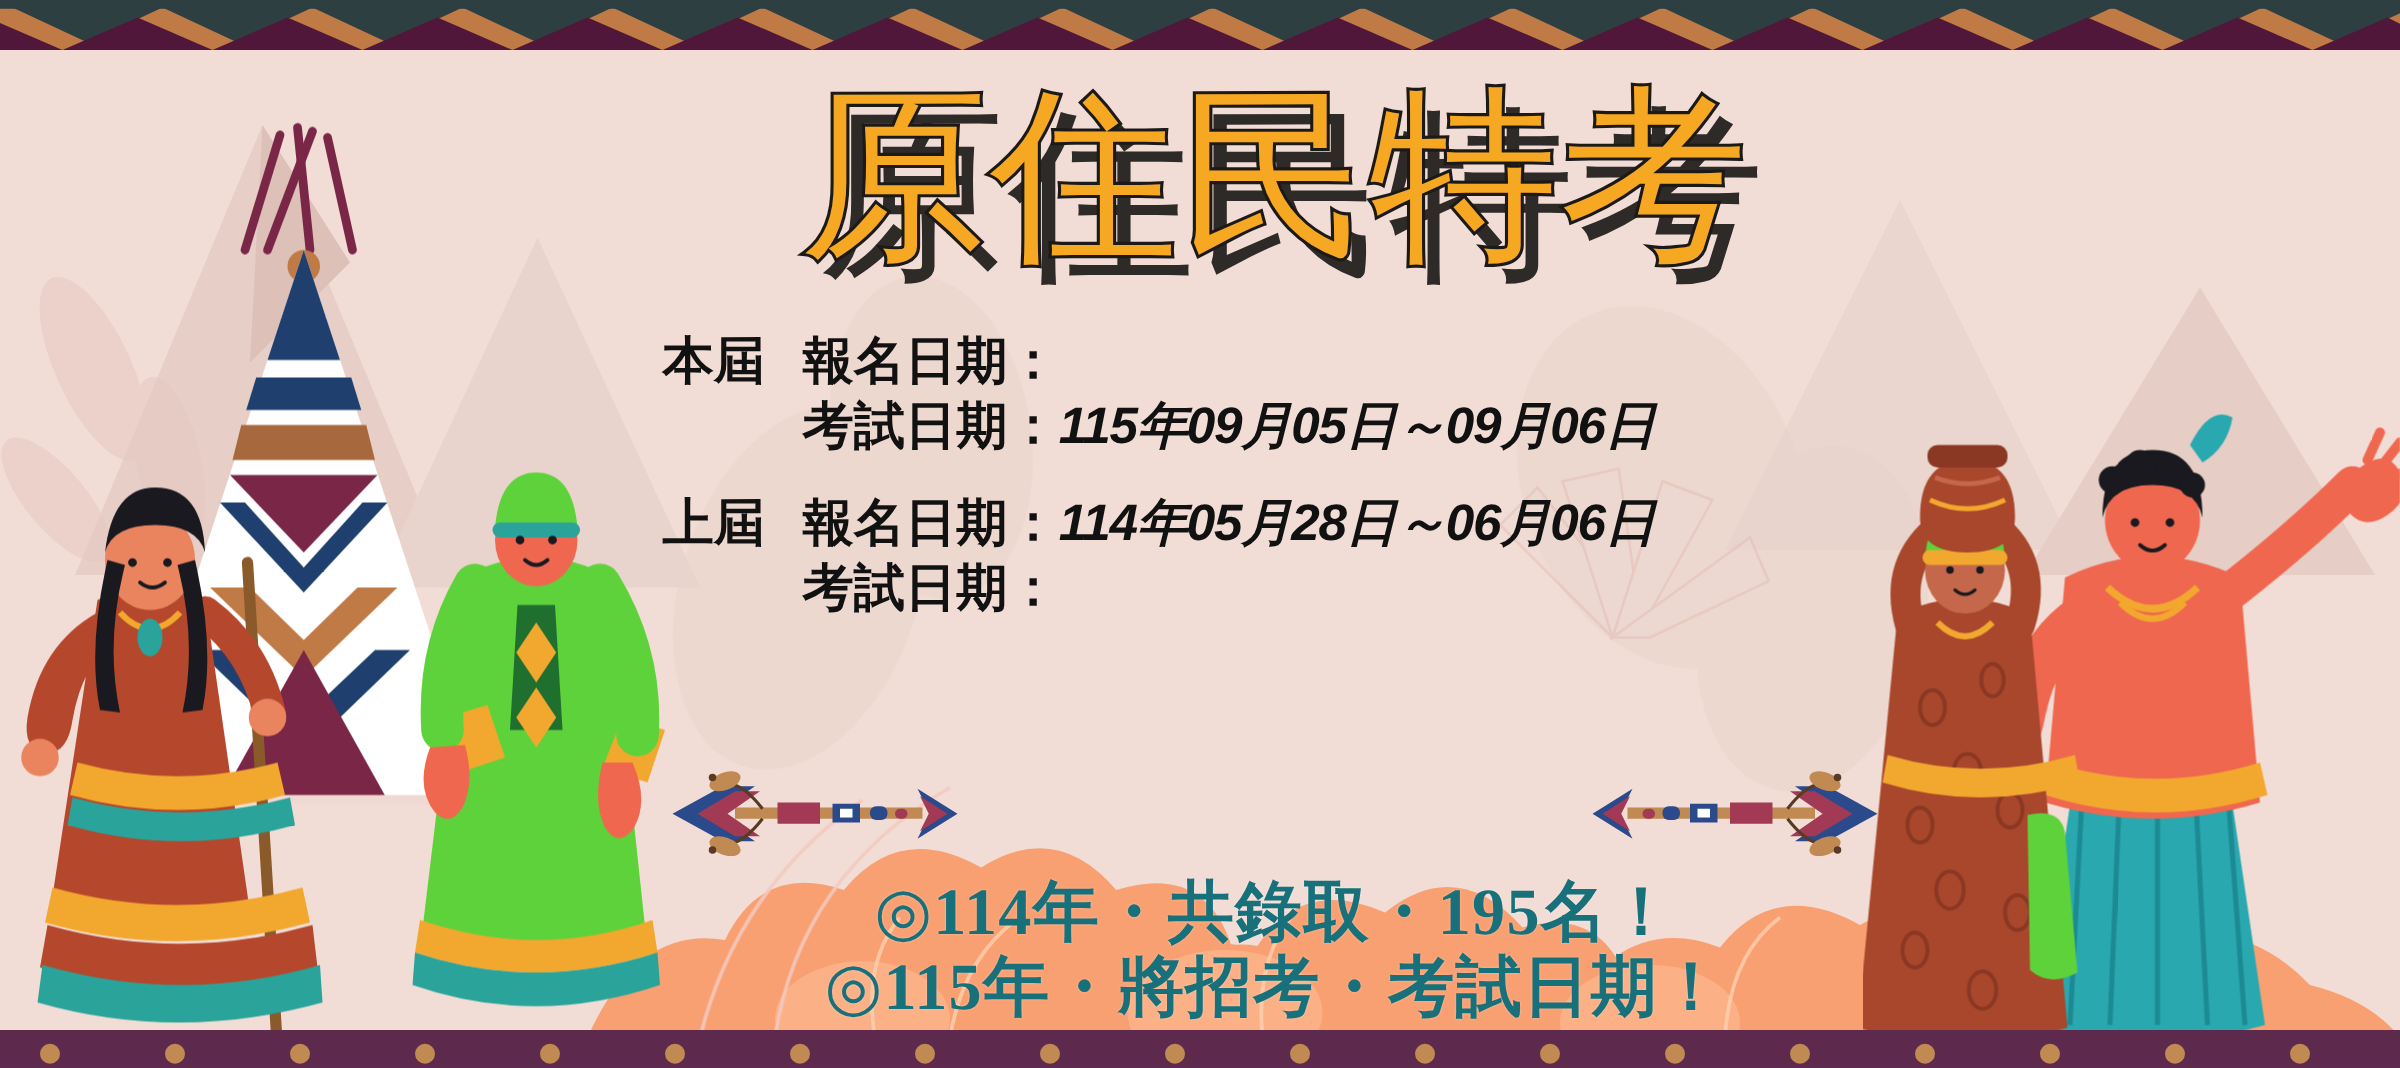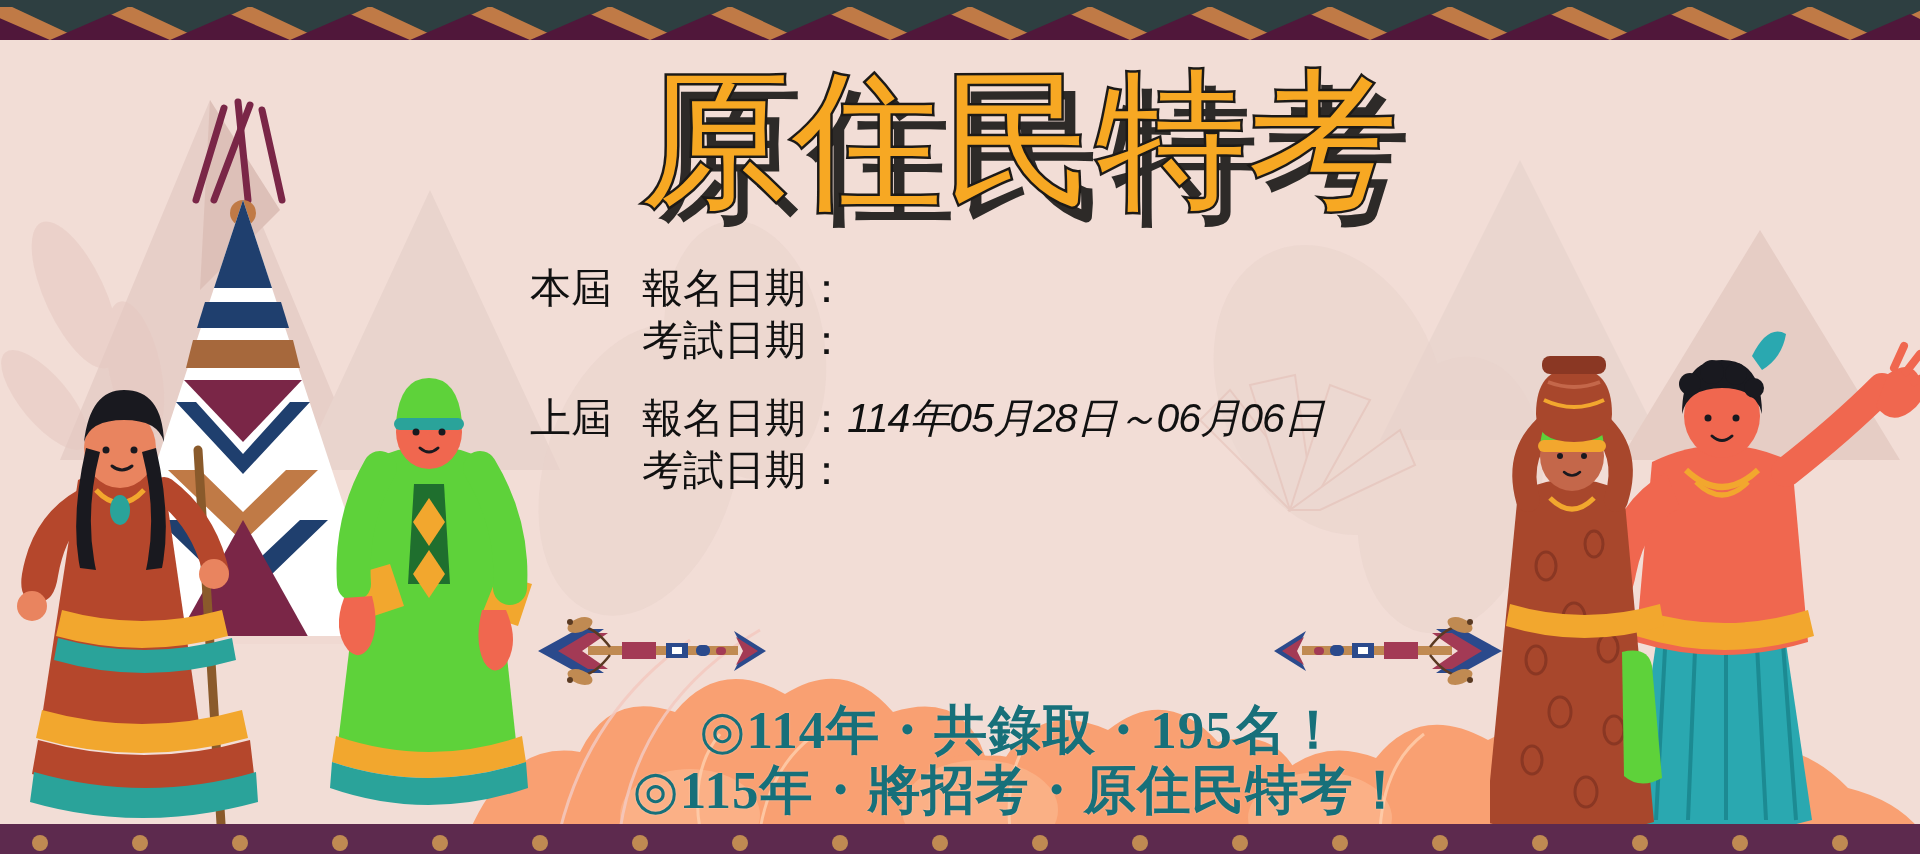--- a/index.html
+++ b/index.html
@@ -69,21 +69,21 @@
   .title .front{
     position:absolute;left:0;top:0;width:100%;
     color:#f7a823;
     -webkit-text-stroke:5px #1c1a18;
     paint-order:stroke fill;
   }
 
   .dates{
     margin-top:42px;
     color:#111111;
-    font-weight:normal;
+    font-weight:bold;
   }
   .date-group{margin-bottom:26px;}
   .date-row{
     display:flex;
     justify-content:flex-start;
     align-items:baseline;
     white-space:nowrap;
     font-size:41px;
     line-height:52px;
     letter-spacing:0px;
@@ -385,20 +385,21 @@
     <div class="dates">
 
       <div class="date-group">
         <div class="date-row">
           <span class="lead">本屆</span>
           <span class="label">報名日期：</span>
         </div>
         <div class="date-row">
           <span class="lead"></span>
           <span class="label">考試日期：</span>
+          <span class="value">115年09月05日～09月06日</span>
         </div>
       </div>
 
       <div class="date-group">
         <div class="date-row">
           <span class="lead">上屆</span>
           <span class="label">報名日期：</span>
           <span class="value">114年05月28日～06月06日</span>
         </div>
         <div class="date-row">
@@ -452,21 +453,21 @@
         <circle cx="40" cy="7" r="3" fill="#5a3a22"></circle>
         <path d="M80 40 q-14 18 -26 20" stroke="#5a3a22" stroke-width="2.5" fill="none"></path>
         <ellipse cx="50" cy="62" rx="13" ry="7" fill="#c08a52" transform="rotate(20 50 62)"></ellipse>
         <circle cx="40" cy="65" r="3" fill="#5a3a22"></circle>
       </g>
     </svg>
   </div>
 
   <div class="notes">
     <div>◎114年・共錄取・195名！</div>
-    <div>◎115年・將招考・原住民特考！</div>
+    <div>◎115年・將招考・考試日期！</div>
   </div>
 
   <div class="bottom-strip">
     <svg class="dots" viewBox="0 0 1920 22" preserveAspectRatio="none">
       <rect x="0" y="0" width="1920" height="22" fill="#5d2a4e"></rect>
       <g fill="#c08a52">
         <circle cx="40" cy="11" r="8"></circle>
           <circle cx="140" cy="11" r="8"></circle>
         <circle cx="240" cy="11" r="8"></circle>
           <circle cx="340" cy="11" r="8"></circle>

